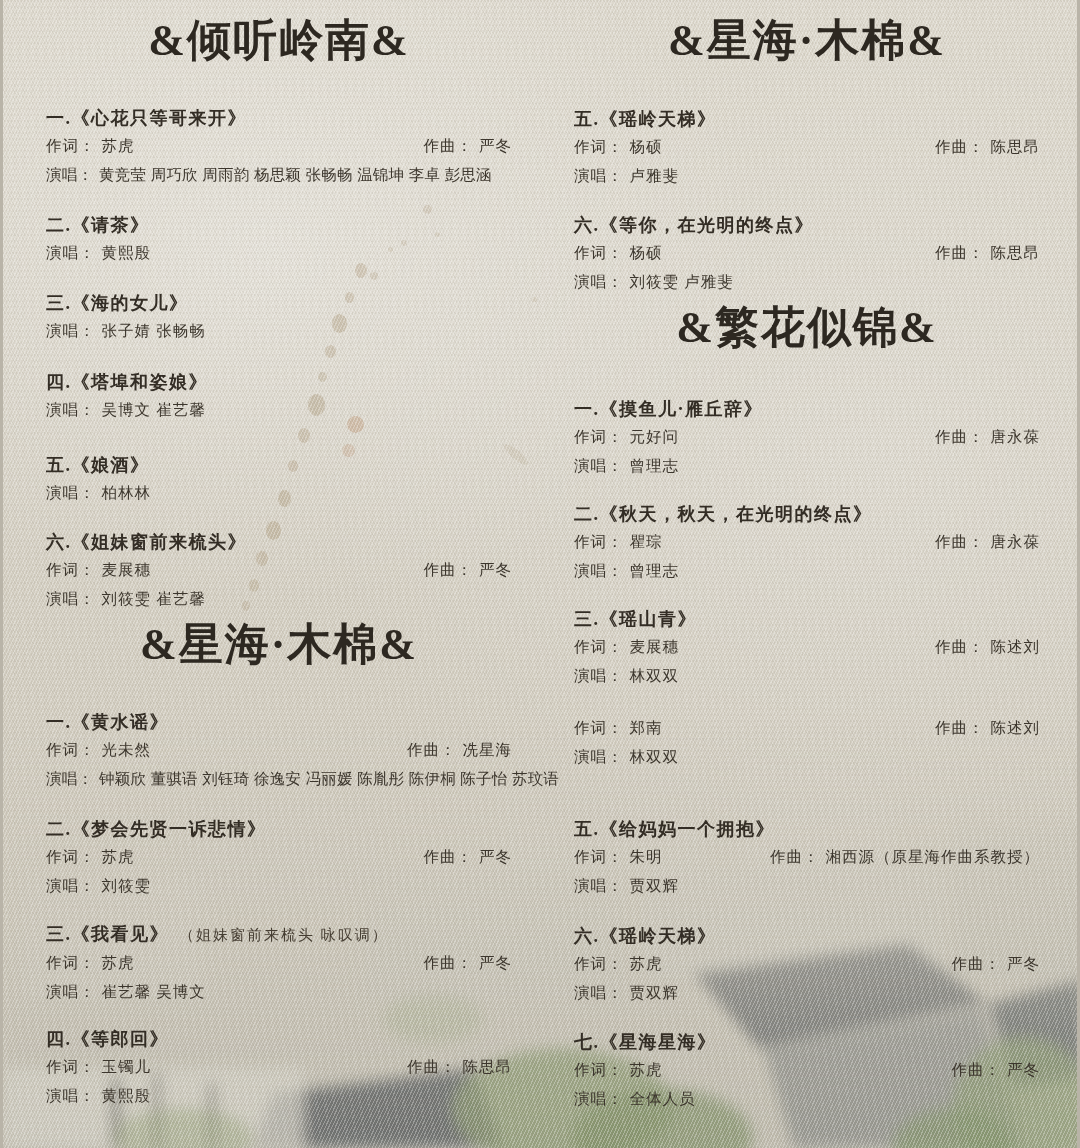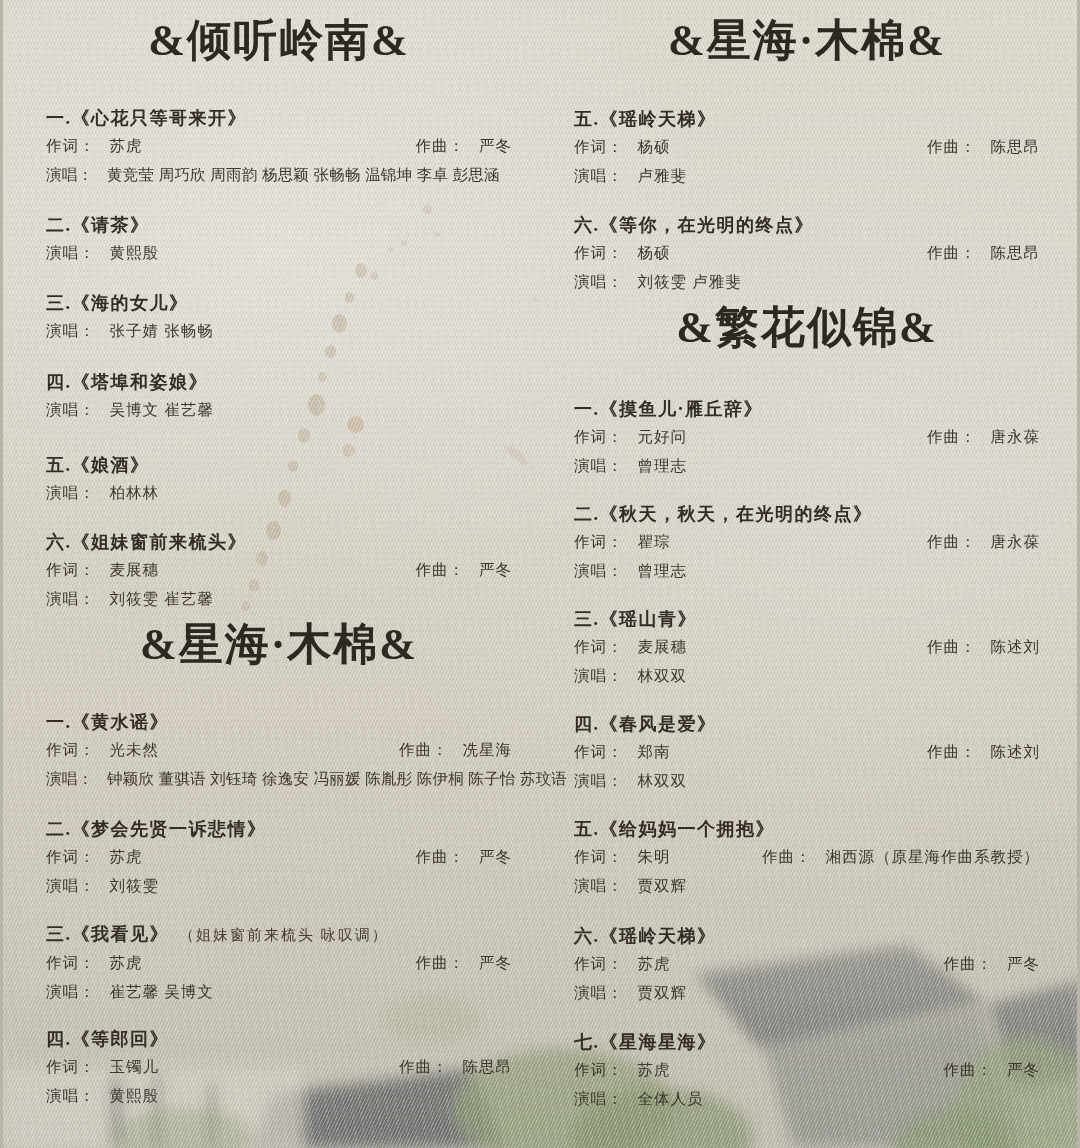--- a/index.html
+++ b/index.html
@@ -56,21 +56,20 @@
   }
   .song-note{
     font-weight:400;font-size:15px;letter-spacing:2px;
     margin-left:10px;color:#453d32;
   }
   .line{
     display:flex;align-items:flex-start;
     font-size:15.5px;line-height:26px;margin-top:3px;
     letter-spacing:1px;color:#3c362d;font-weight:500;
     white-space:nowrap;
-    gap:8px;
   }
   .line .value{margin-left:6px;}
   .line .right{margin-left:auto;}
   .singers-wide{letter-spacing:.2px;}
 </style>
 </head>
 <body>
 
 <div class="page">
 
@@ -329,21 +328,20 @@
         <span class="right">作曲：</span>
           <span class="value">陈述刘</span>
       </div>
       <div class="line">
           <span>演唱：</span>
           <span class="value">林双双</span>
         </div>
     </div>
 
     <div class="song" style="top:712px">
-      <div class="song-title"><span>四.</span><span>《春风是爱》</span></div>
       <div class="line">
         <span>作词：</span>
           <span class="value">郑南</span>
         <span class="right">作曲：</span>
           <span class="value">陈述刘</span>
       </div>
       <div class="line">
           <span>演唱：</span>
           <span class="value">林双双</span>
         </div>

